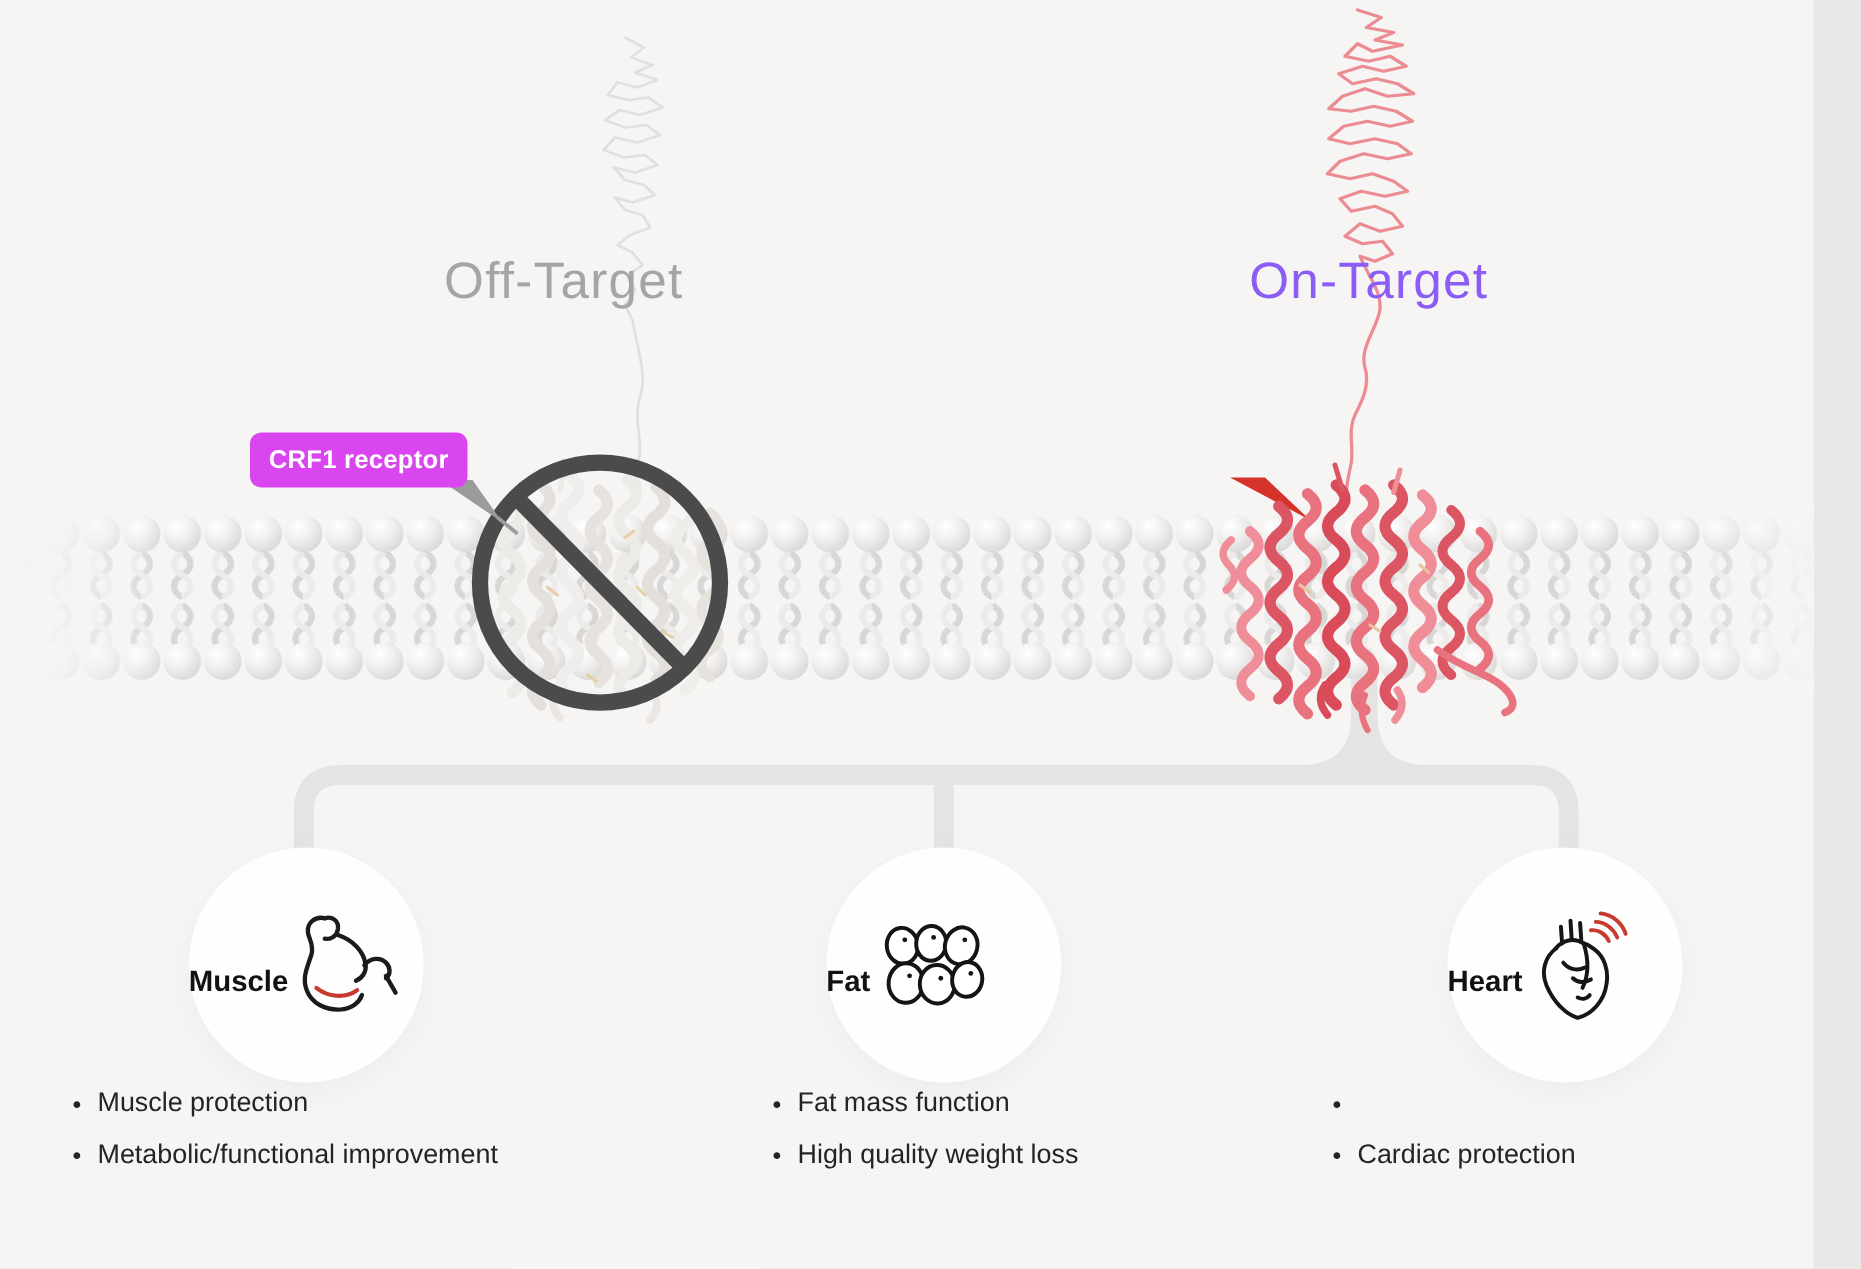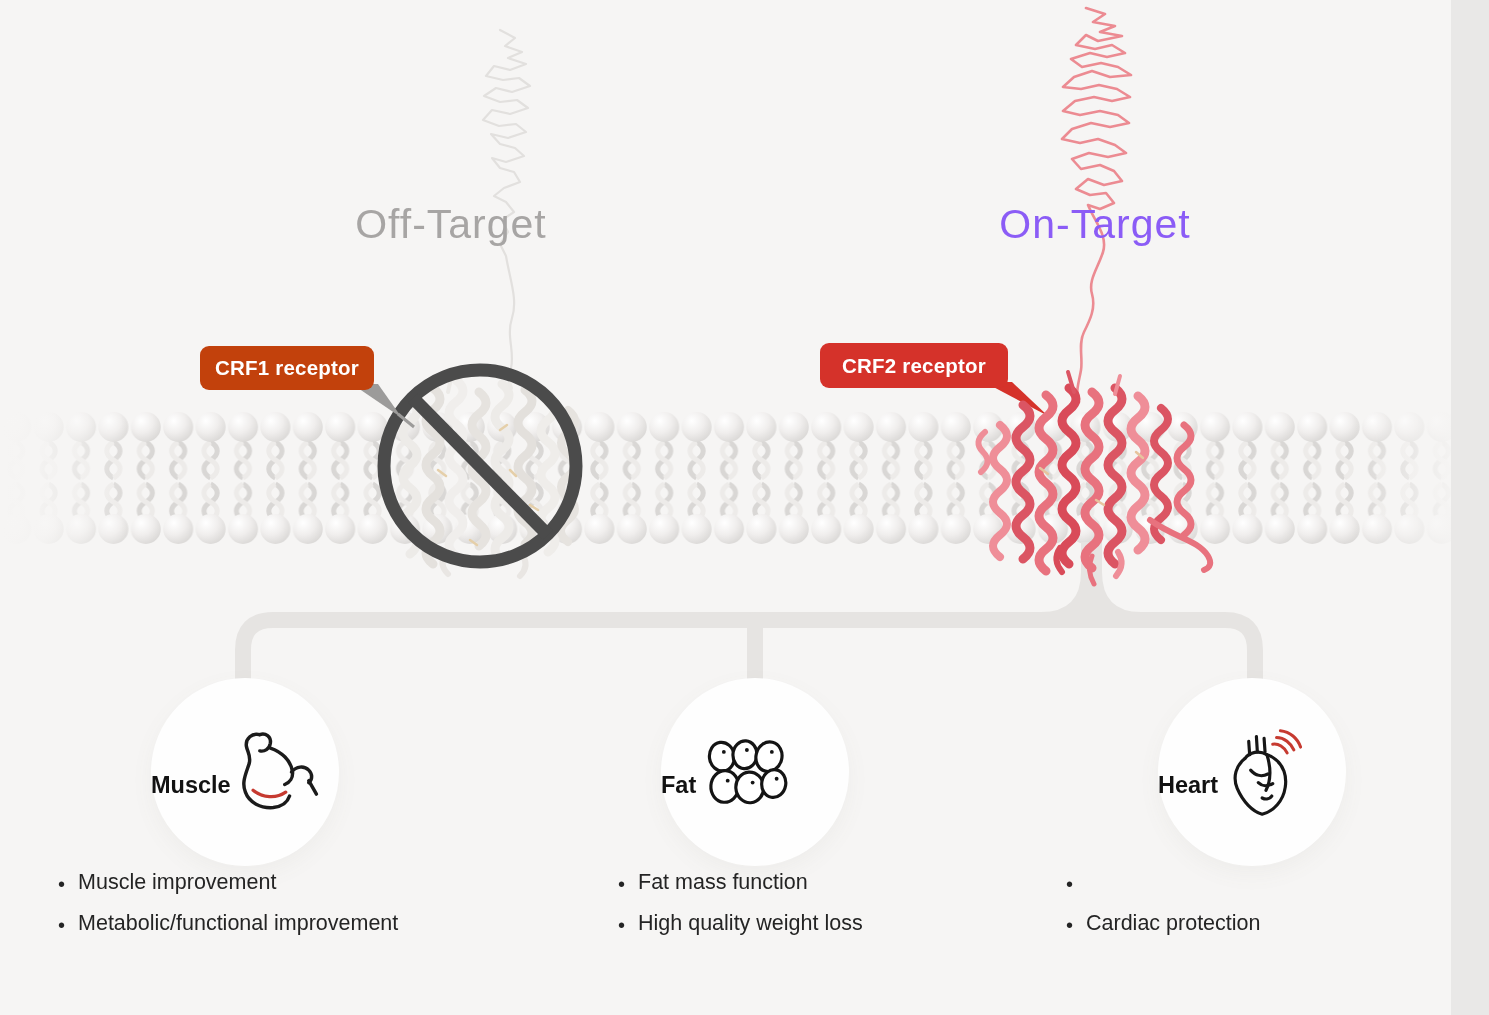--- a/index.html
+++ b/index.html
@@ -5,21 +5,21 @@
   html,body{margin:0;padding:0;background:#e9e8e7;}
   .stage{position:relative;width:1451px;height:1015px;background:#f6f5f4;overflow:hidden;
          font-family:"Liberation Sans",sans-serif;}
   .scene{position:absolute;left:0;top:0;}
   .target-label{position:absolute;width:260px;text-align:center;font-size:41px;font-weight:300;
                 letter-spacing:1px;}
   .off{left:321px;top:201px;color:#a7a5a4;}
   .on{left:965px;top:201px;color:#8b5cf6;}
   .badge{position:absolute;display:flex;align-items:center;justify-content:center;
          color:#ffffff;font-weight:700;font-size:20.5px;border-radius:9px;letter-spacing:0.2px;}
-  .badge-crf1{left:200px;top:346px;width:174px;height:44px;background:#c2410c;}
+  .badge-crf1{left:200px;top:346px;width:174px;height:44px;background:#d946ef;}
   .badge-crf2{left:820px;top:343px;width:188px;height:45px;background:#d5322a;}
   .outcome{position:absolute;width:188px;height:188px;border-radius:50%;background:#fefefe;
            box-shadow:0 8px 22px rgba(120,115,110,0.06);display:flex;
            align-items:center;}
   .outcome-title{margin-top:27px;font-size:23.5px;font-weight:800;color:#121212;}
   .outcome-icon{margin-top:2px;}
   .bullets{position:absolute;list-style:none;margin:0;padding:0;}
   .bullets li{display:flex;gap:13px;align-items:flex-start;font-size:21.5px;color:#242424;
               margin-bottom:12px;}
   .bullets .dot{font-size:20px;line-height:1.45;}
@@ -124,21 +124,20 @@
       <path d="M1040 468 l8 6" stroke="#e7c49e" stroke-width="2.5"></path>
       <path d="M1096 500 l8 5" stroke="#e7c49e" stroke-width="2.5"></path>
       <path d="M1136 452 l7 6" stroke="#e7c49e" stroke-width="2.5"></path>
     </g>
   </svg>
 
   <div class="target-label off">Off-Target</div>
   <div class="target-label on">On-Target</div>
 
   <div class="badge badge-crf1">CRF1 receptor</div>
-  <div class="badge badge-crf2">CRF2 receptor</div>
 
   <div class="outcome" style="left:151px;top:678px">
     <div class="outcome-title">Muscle</div>
     <svg class="outcome-icon" width="96" height="96" viewBox="0 0 100 100">
       <g fill="none" stroke="#1b1b1b" stroke-width="3.6" stroke-linecap="round" stroke-linejoin="round">
         <path d="M30 10 C22 8 15 14 16 22 C17 28 21 32 19 40 C15 52 11 60 15 70 C19 81 31 87 44 86 C53 85 59 80 61 74"></path>
         <path d="M30 10 C36 8 42 12 41 19 C40 25 35 28 30 27"></path>
         <path d="M41 24 C53 28 62 37 64 48 C65 55 61 60 56 62"></path>
         <path d="M63 49 C68 43 76 42 81 47 C85 51 85 57 81 60"></path>
         <path d="M81 58 L89 72"></path>
@@ -187,21 +186,21 @@
         <circle cx="33" cy="58" r="2"></circle>
           <circle cx="59" cy="60" r="2"></circle>
           <circle cx="84" cy="56" r="2"></circle>
       </g>
     </svg>
   </div>
 
   <ul class="bullets" style="left:58px;top:870px">
     <li>
       <span class="dot">•</span>
-      <span>Muscle improvement</span>
+      <span>Muscle protection</span>
     </li>
     <li>
       <span class="dot">•</span>
       <span>Metabolic/functional improvement</span>
     </li>
   </ul>
 
   <ul class="bullets" style="left:618px;top:870px">
     <li>
       <span class="dot">•</span>

